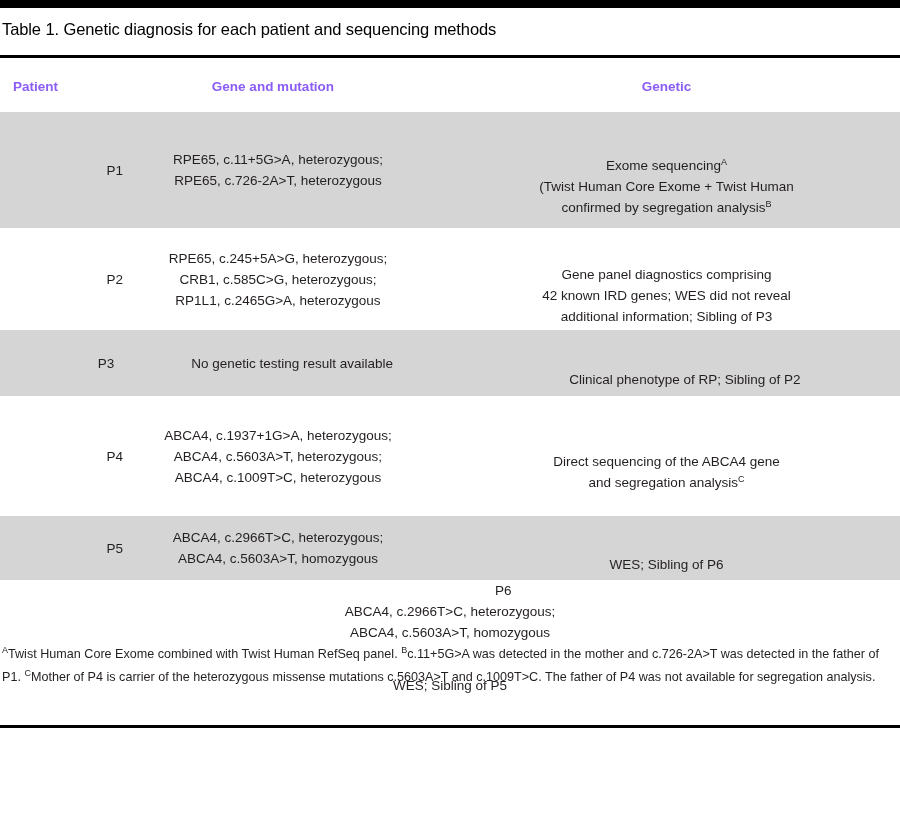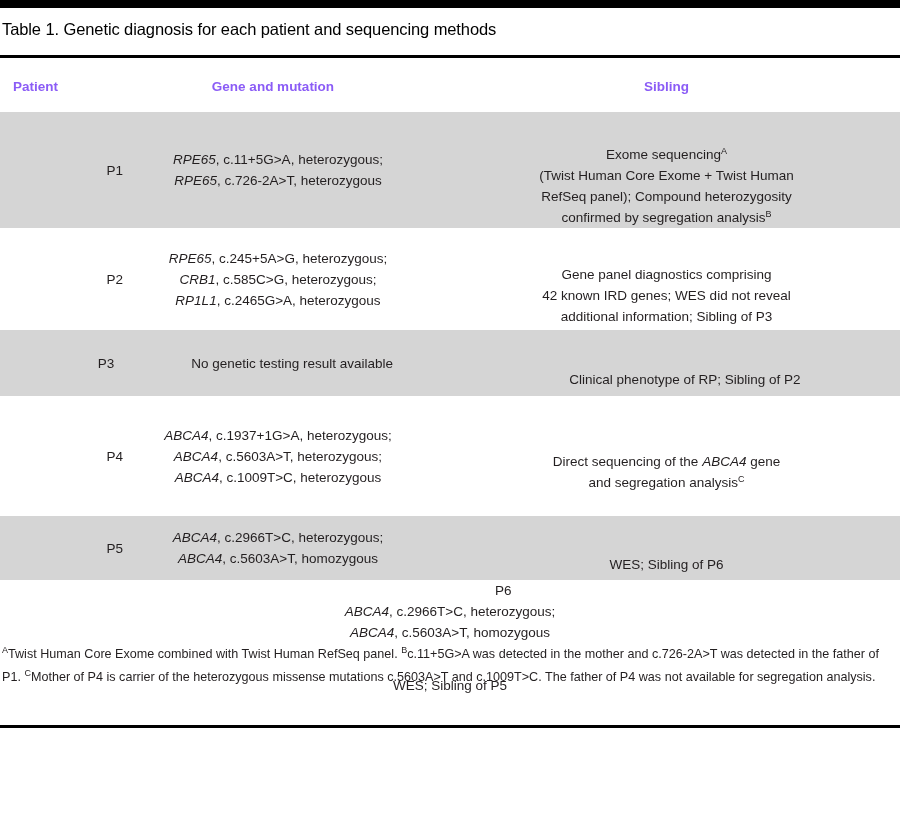--- a/index.html
+++ b/index.html
@@ -105,21 +105,21 @@
   .cell-gene {
     width: 310px;
     text-align: center;
   }
   .cell-comments {
     width: 467px;
     text-align: center;
     margin-top: 32px;
   }
 
-  .gene-name { font-style: italic; }
+  .gene-name { }
   sup {
     font-size: 9px;
     vertical-align: super;
     line-height: 0;
   }
 
   
   .footnotes {
     position: absolute;
     left: 2px;
@@ -138,34 +138,33 @@
 
   <div class="top-bar"></div>
 
   <div class="table-title">Table 1. Genetic diagnosis for each patient and sequencing methods</div>
 
   <div class="rule rule-under-title"></div>
 
   <div class="head-row">
     <div class="head-cell head-patient">Patient</div>
     <div class="head-cell head-gene">Gene and mutation</div>
-    <div class="head-cell head-comments">Sibling</div>
+    <div class="head-cell head-comments">Genetic</div>
   </div>
 
   <div class="rows" id="rows-container">
       <div class="row shaded" style="height: 116px;">
         <div class="cell cell-patient">P1</div>
         <div class="cell cell-gene">
           <div><span class="gene-name">RPE65</span>, c.11+5G&gt;A, heterozygous;</div>
           <div><span class="gene-name">RPE65</span>, c.726-2A&gt;T, heterozygous</div>
         </div>
         <div class="cell cell-comments">
           <div>Exome sequencing<sup>A</sup></div>
           <div>(Twist Human Core Exome + Twist Human</div>
-          <div>RefSeq panel); Compound heterozygosity</div>
           <div>confirmed by segregation analysis<sup>B</sup></div>
         </div>
       </div>
       <div class="row" style="height: 102px;">
         <div class="cell cell-patient">P2</div>
         <div class="cell cell-gene">
           <div><span class="gene-name">RPE65</span>, c.245+5A&gt;G, heterozygous;</div>
           <div><span class="gene-name">CRB1</span>, c.585C&gt;G, heterozygous;</div>
           <div><span class="gene-name">RP1L1</span>, c.2465G&gt;A, heterozygous</div>
         </div>

